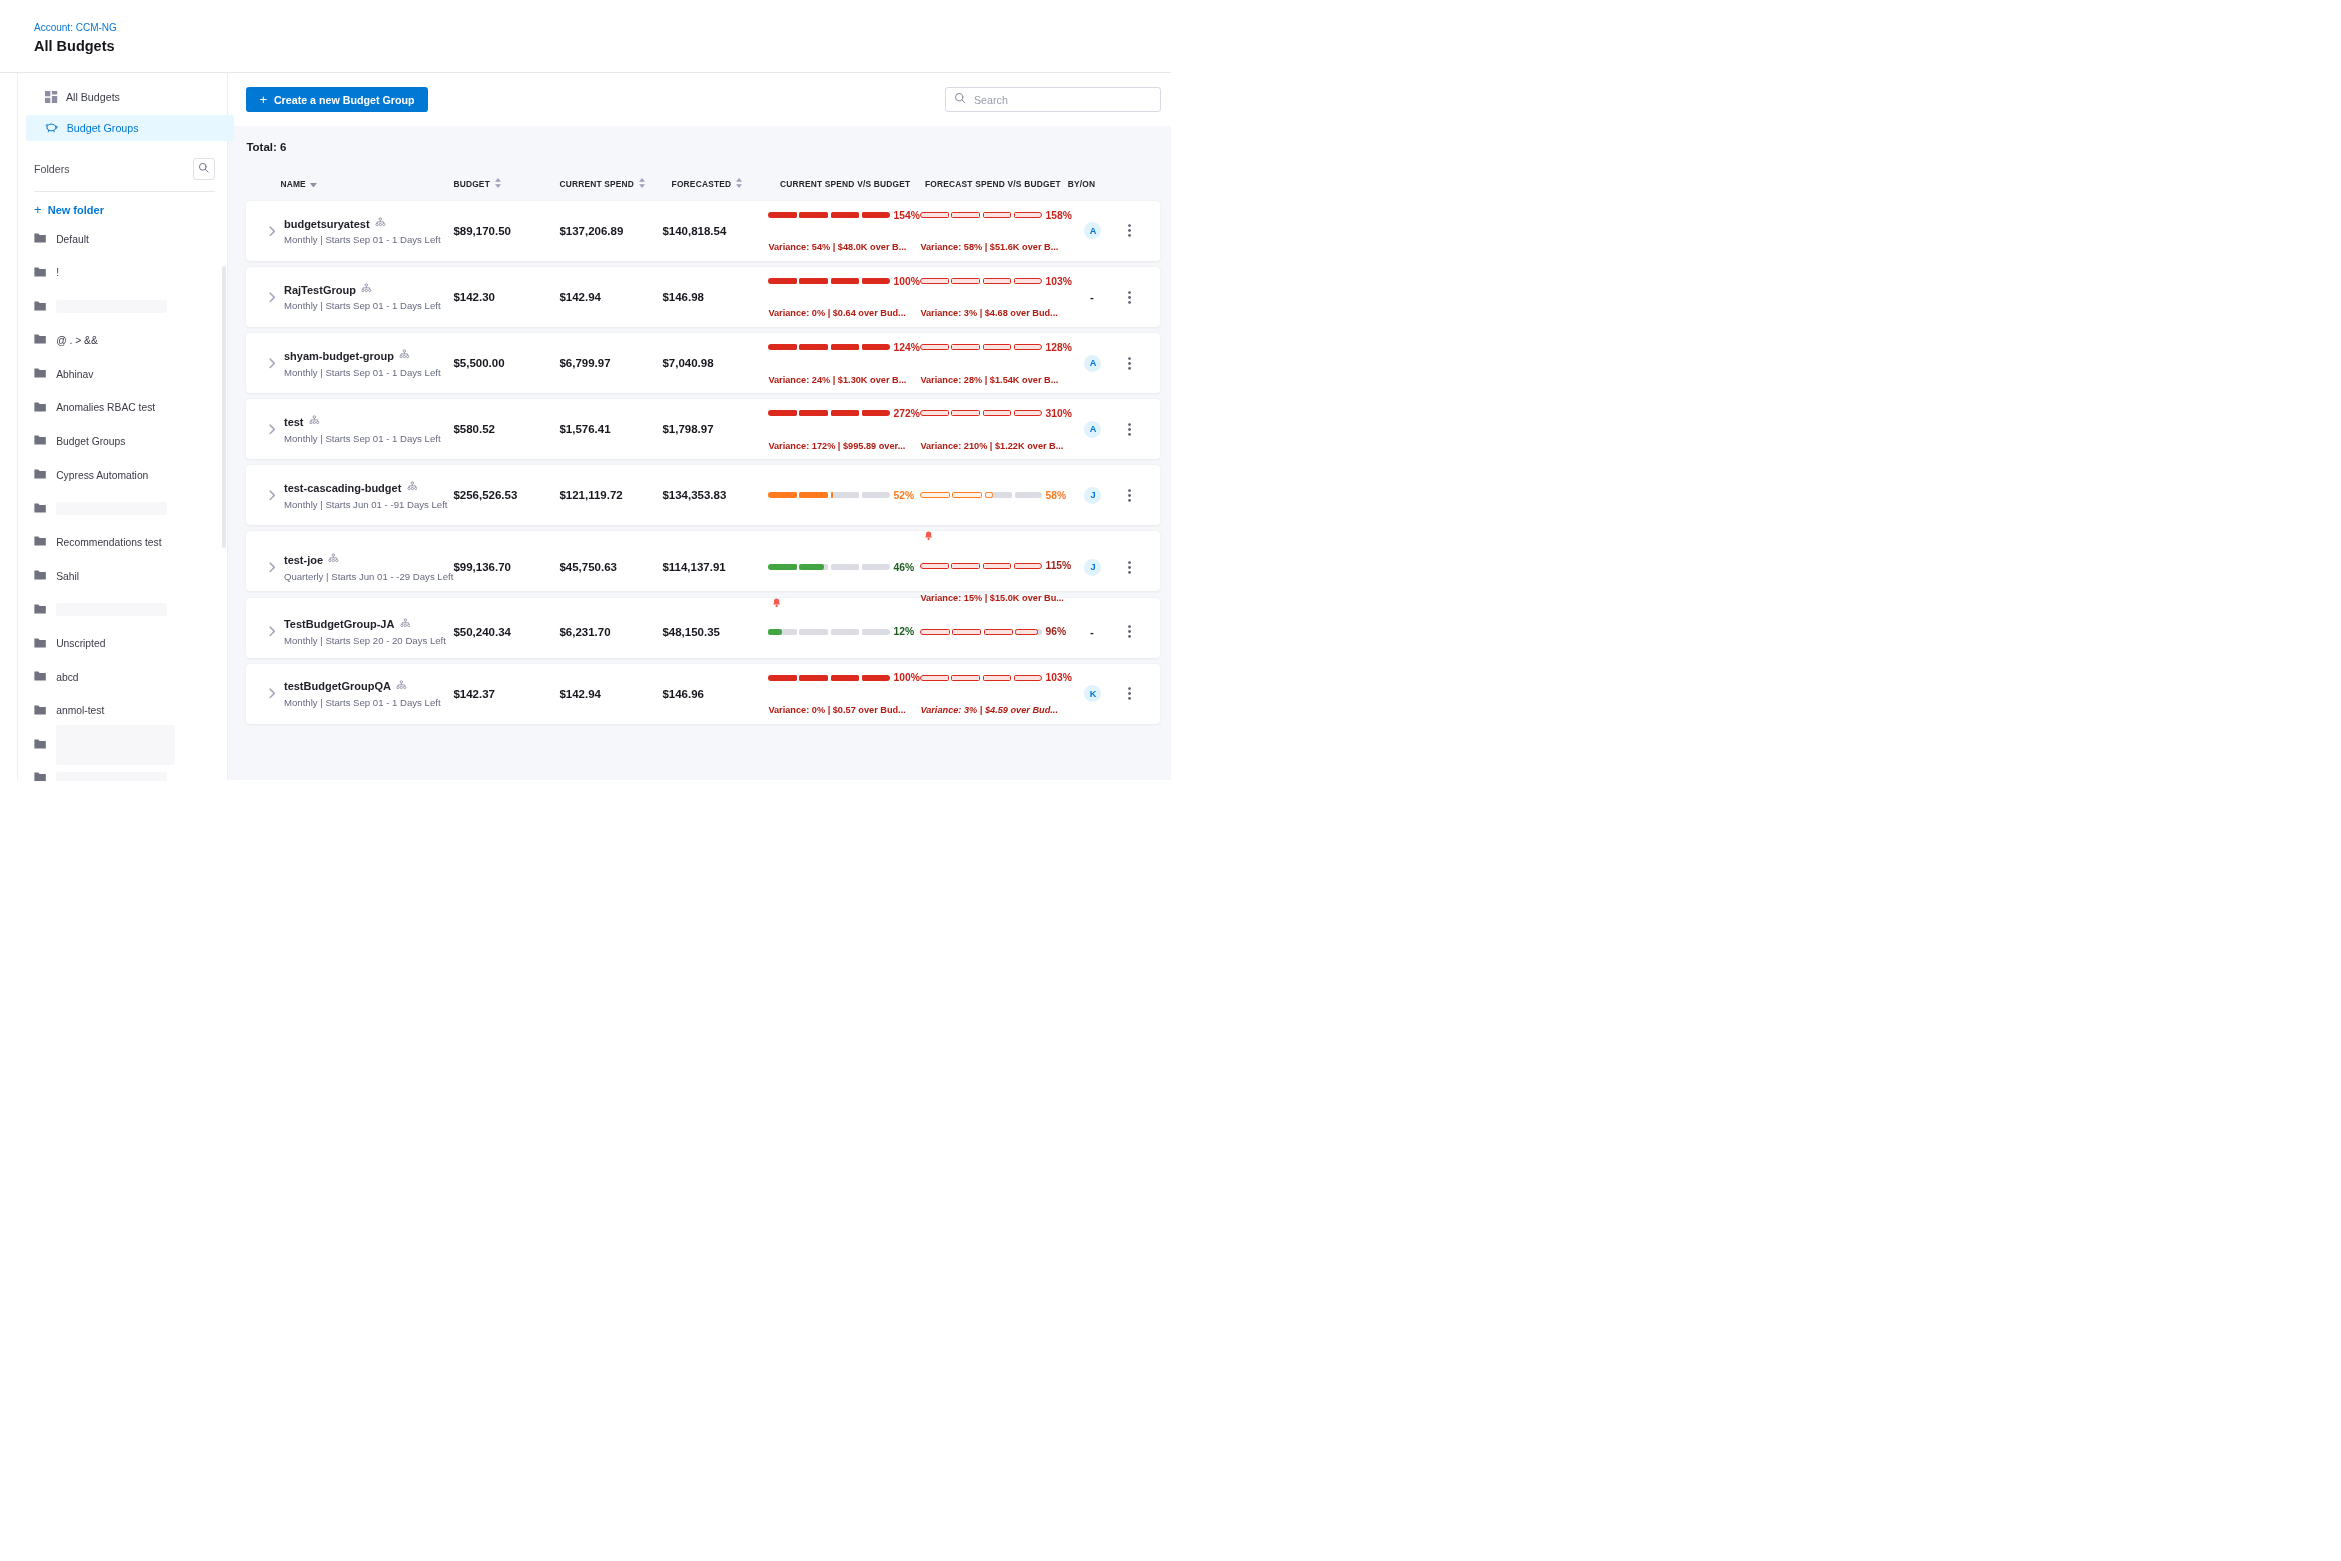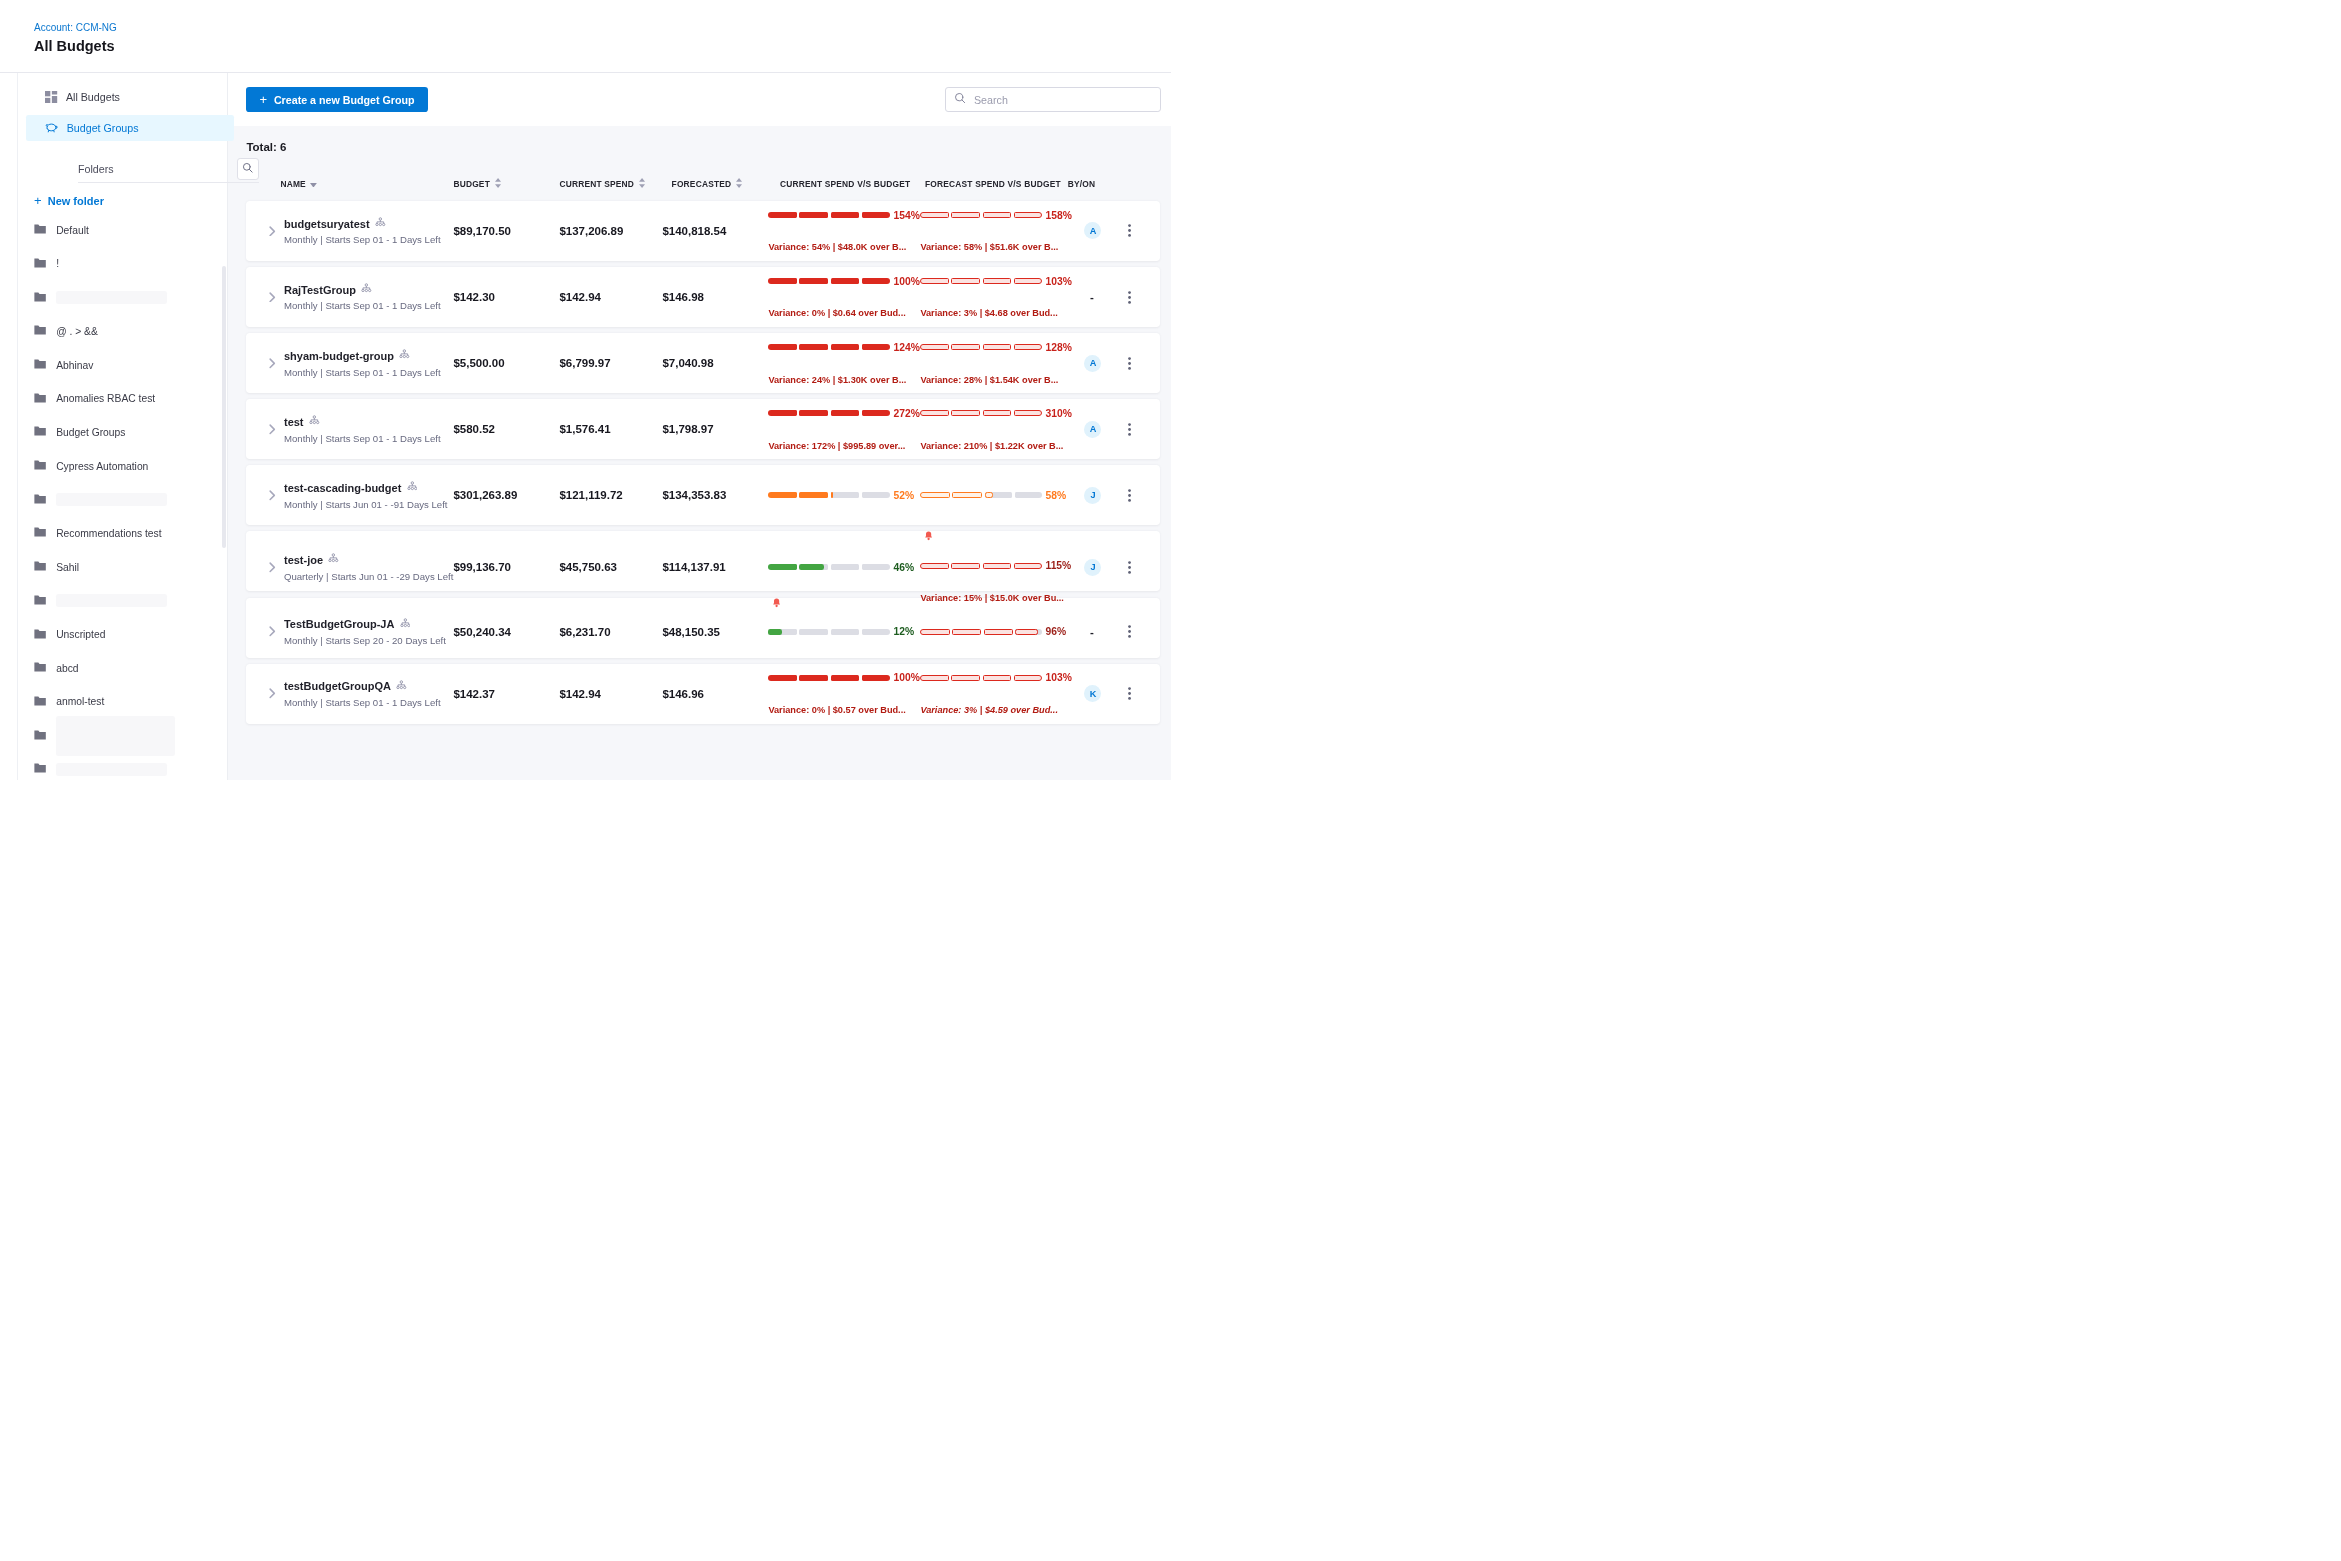--- a/index.html
+++ b/index.html
@@ -13,21 +13,21 @@
   
   .layout{display:flex;height:707px;}
   .sidebar{width:228px;min-width:228px;box-sizing:border-box;background:#fff;position:relative;padding:10.7px 0 0 34px;border-right:0.8px solid #eceef2;}
   .sidebar::before{content:"";position:absolute;left:17px;top:0;bottom:0;width:0.8px;background:#eef0f4;}
 
   .side-nav{margin-left:-7.7px;}
   .nav-item{display:flex;align-items:center;gap:8.4px;width:189px;padding:6.9px 0 6.9px 19px;font-size:10.7px;color:#3b3c48;cursor:pointer;border-radius:2.3px;}
   .nav-item.selected{background:#e7f7ff;color:#0278d5;font-weight:400;margin-top:5.4px;}
   .nav-item .nicon{display:flex;align-items:center;}
 
-  .folders-head{margin-top:17px;width:181px;display:flex;justify-content:space-between;align-items:center;padding-bottom:2px;border-bottom:0.8px solid #e7e8ee;margin-left:44px;}
+  .folders-head{margin-top:17px;width:181px;display:flex;justify-content:space-between;align-items:center;padding-bottom:11px;border-bottom:0.8px solid #e7e8ee;}
   .folders-label{font-size:10.7px;color:#4c4d5c;}
   .folder-search-btn{width:22px;height:22px;border:0.8px solid #dfe0e8;border-radius:3.1px;background:#fff;display:flex;align-items:center;justify-content:center;cursor:pointer;}
 
   .new-folder{display:flex;align-items:center;gap:6.1px;margin-top:11.5px;color:#0278d5;font-size:11px;font-weight:700;cursor:pointer;}
   .new-folder .plus{font-size:13px;font-weight:400;line-height:1;}
 
   .folder-list{list-style:none;margin:15.3px 0 0;padding:0;overflow:hidden;}
   .folder-item{display:flex;align-items:center;gap:10px;height:15.3px;margin-bottom:18.4px;font-size:10.3px;color:#393a46;cursor:pointer;white-space:nowrap;}
   .redacted-name{height:13px;width:111px;background:#f7f7f9;border-radius:2.3px;}
   .redacted-name.tall{height:40px;width:119px;}
@@ -595,21 +595,21 @@
                         <line x1="11.4" y1="6.4" x2="11.4" y2="8.2"></line>
                         <circle cx="2.6" cy="9.8" r="1.5"></circle>
                         <circle cx="7" cy="9.8" r="1.5"></circle>
                         <circle cx="11.4" cy="9.8" r="1.5"></circle>
                       </svg>
           </span>
         </div>
         <div class="row-sub">Monthly | Starts Jun 01 - -91 Days Left</div>
       </div>
     </div>
-    <div class="c-money">$301,263.89</div>
+    <div class="c-money">$256,526.53</div>
     <div class="c-money">$121,119.72</div>
     <div class="c-money">$134,353.83</div>
     <div class="c-bar">
                 <div class="bar-line">
                   <div class="bar">
                     <div class="seg first" style="background: rgb(255, 122, 30);"></div>
                     <div class="seg" style="background: rgb(255, 122, 30);"></div>
                     <div class="seg">
                       <div class="inner" style="width: 8%; background: rgb(255, 122, 30);"></div>
                     </div>

